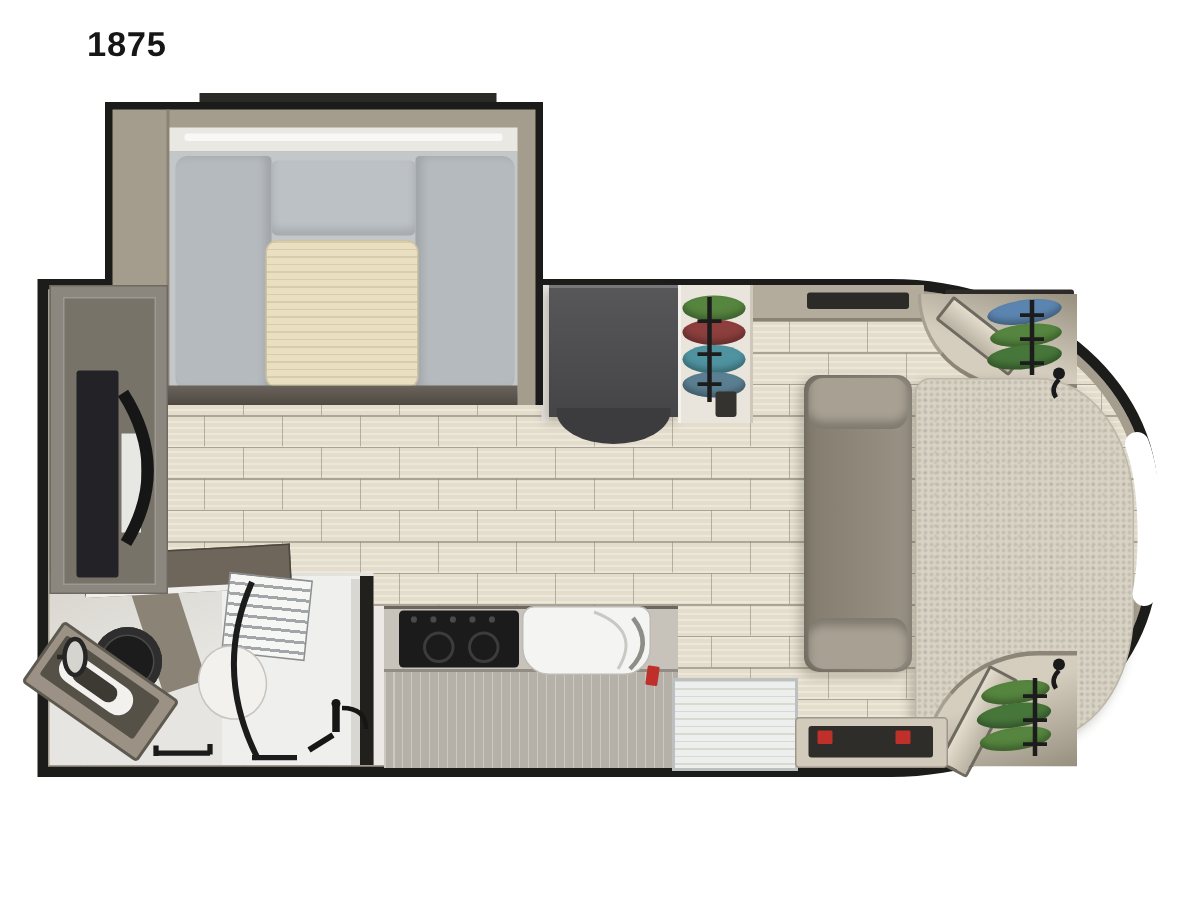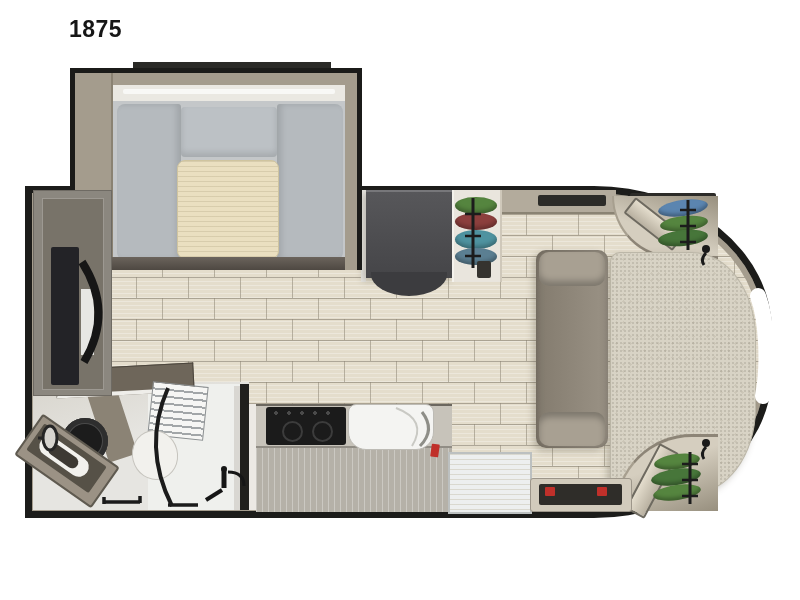--- a/index.html
+++ b/index.html
@@ -33,21 +33,21 @@
   .grain-h{background-image:repeating-linear-gradient(180deg, rgba(160,148,112,.25) 0 1px, transparent 1px 5px);}
   .soft-shadow{box-shadow:-3px 3px 7px rgba(70,65,50,.28);}
   .cloth{border-radius:50%;box-shadow:inset 0 -3px 4px rgba(0,0,0,.28);}
   svg{display:block;}
 </style>
 </head>
 <body>
 
 <div id="canvas">
 
-  <div class="abs model-label" style="left:69px;top:16px;text-align:right;">1875</div>
+  <div class="abs model-label" style="left:58px;top:16px;text-align:right;">1875</div>
 
   <div class="abs hull"></div>
 
   <div class="abs" style="left:496px;top:190px;width:120px;height:22px;background:#b3ab9c;border-bottom:2px solid #8a8373;"></div>
   <div class="abs" style="left:538px;top:195px;width:68px;height:11px;background:#2c2b28;border-radius:2px;"></div>
   <div class="abs" style="left:630px;top:193px;width:86px;height:10px;background:#2c2b28;border-radius:2px;border-bottom:2px solid #b3ab9c;"></div>
 
   <div class="abs" style="left:361px;top:190px;width:5px;height:92px;background:#e8e6e1;"></div>
   <div class="abs soft-shadow" style="left:366px;top:190px;width:86px;height:86px;background:linear-gradient(180deg,#57575a,#454548);border-top:2px solid #77777a;"></div>
   <div class="abs" style="left:371px;top:272px;width:76px;height:24px;background:#3c3c3f;border-radius:0 0 55% 55% / 0 0 100% 100%;"></div>

